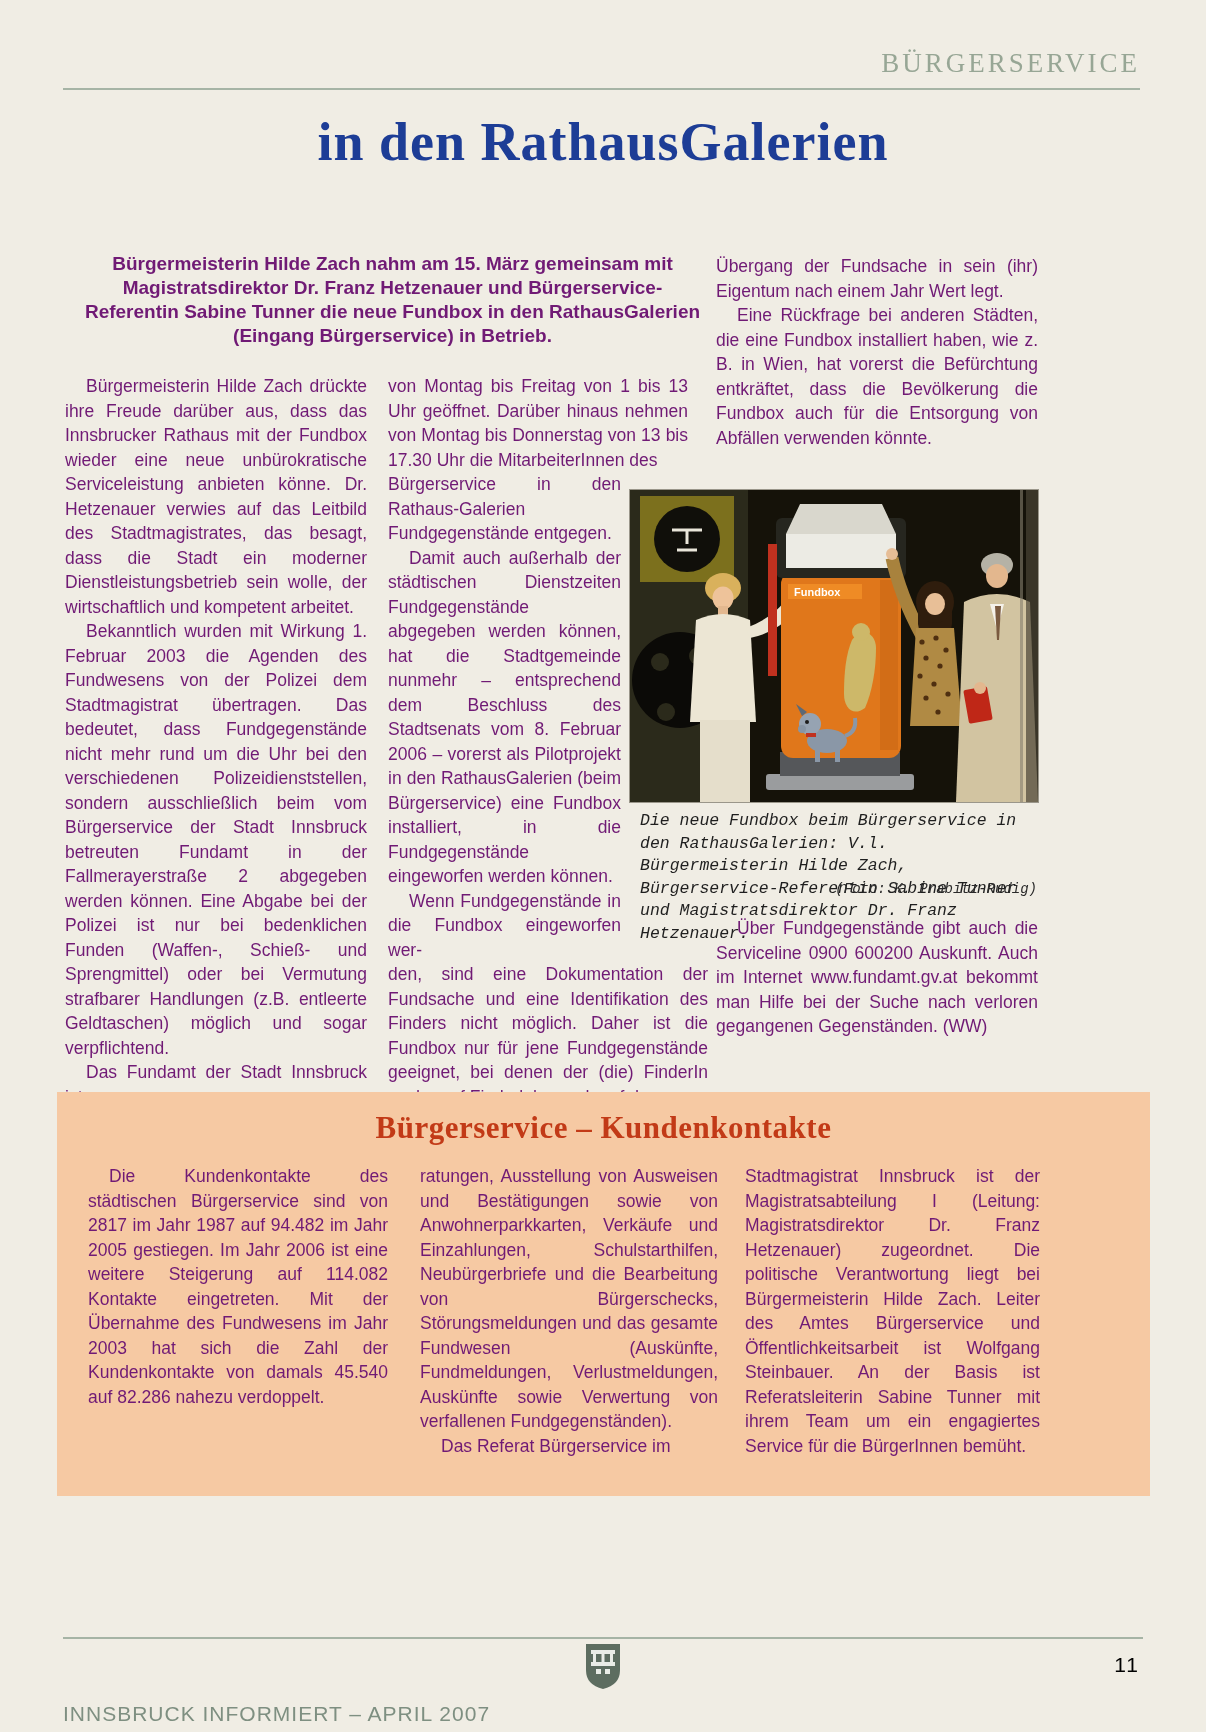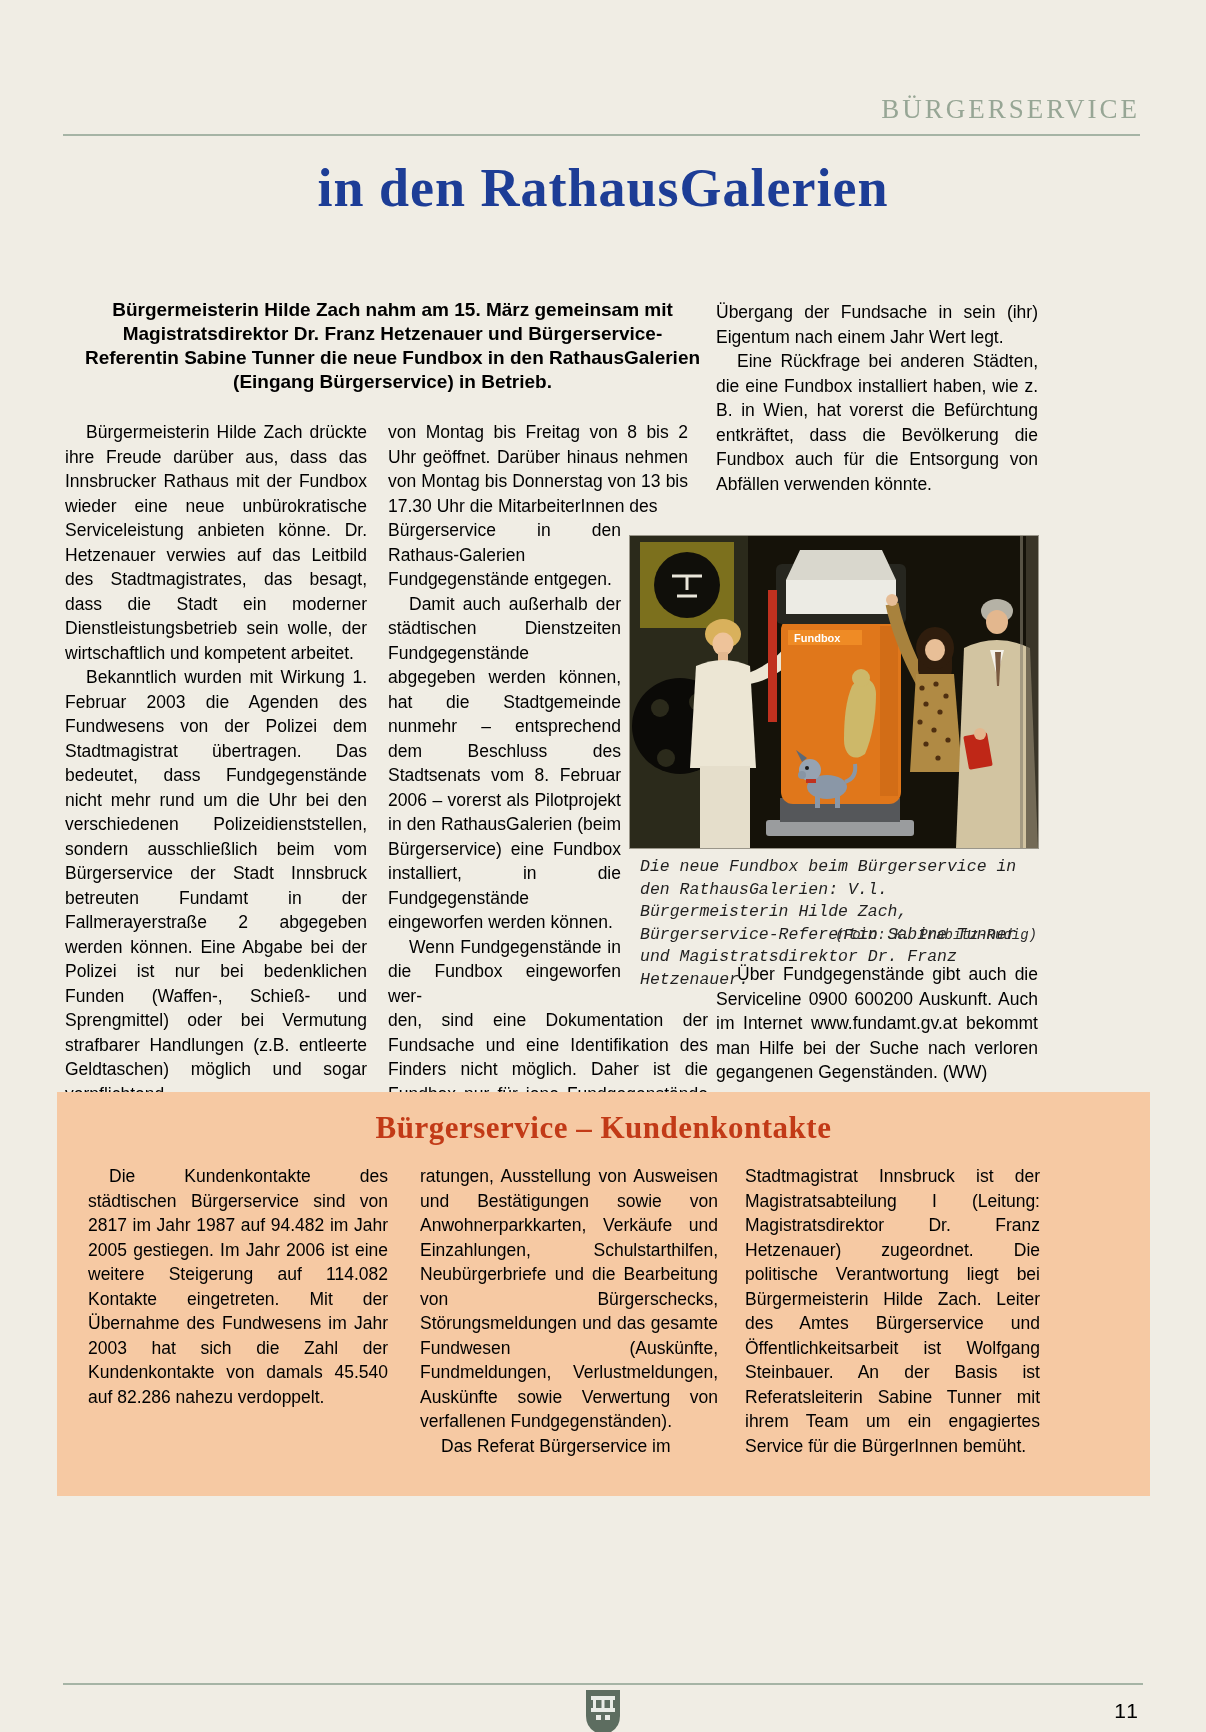--- a/index.html
+++ b/index.html
@@ -2,21 +2,21 @@
 <html lang="de"><head>
 <meta charset="utf-8">
 <style>
   * { margin:0; padding:0; box-sizing:border-box; }
   body {
     width:1206px; height:1732px; position:relative;
     background:#f0ede4; color:#1d1d1b;
     font-family:"Liberation Sans", sans-serif;
     overflow:hidden;
   }
-  .abs { position:absolute;margin-top:46px; }
+  .abs { position:absolute; }
 
   
   #section-header {
     top:48px; right:66px;
     font-family:"Liberation Serif", serif;
     font-size:27px; letter-spacing:3px;
     color:#97a695;
   }
   .rule { height:2px; background:#a6b4a5; }
   #header-rule { left:63px; top:88px; width:1077px; }
@@ -26,25 +26,25 @@
     left:0; top:112px; width:1206px; text-align:center;
     font-family:"Liberation Serif", serif; font-weight:bold;
     font-size:54px; line-height:60px; letter-spacing:1px;
     color:#1d3d96;
   }
 
   
   #article-lead {
     left:80px; top:252px; width:625px; text-align:center;
     font-size:19px; line-height:24px; font-weight:bold;
-    color:#000000;
-  }
-
-  
-  .bt { font-size:17.5px; line-height:24.5px; text-align:justify; color:#000000; hyphens:auto; }
+    color:#701a75;
+  }
+
+  
+  .bt { font-size:17.5px; line-height:24.5px; text-align:justify; color:#701a75; hyphens:auto; }
   .bt p { margin:0; }
   .bt p.ind { text-indent:21px; }
 
   #article-col1 { left:65px;  top:374px; width:302px; }
   #article-col2 { left:388px; top:374px; width:320px; }
   #article-col2 .seg-a { width:300px; }
   #article-col2 .seg-b { width:233px; }
   #article-col2 .seg-c { width:320px; }
   #article-col3-top    { left:716px; top:254px; width:322px; }
   #article-col3-bottom { left:716px; top:916px; width:322px; }
@@ -98,21 +98,21 @@
 <div class="abs" id="article-lead">Bürgermeisterin Hilde Zach nahm am 15. März gemeinsam mit Magistratsdirektor Dr. Franz Hetzenauer und Bürgerservice-Referentin Sabine Tunner die neue Fundbox in den RathausGalerien (Eingang Bürgerservice) in Betrieb.</div>
 
 <div class="abs bt" id="article-col1">
   <p class="ind">Bürgermeisterin Hilde Zach drückte ihre Freude darüber aus, dass das Innsbrucker Rathaus mit der Fundbox wieder eine neue unbürokratische Serviceleistung anbieten könne. Dr. Hetzenauer verwies auf das Leitbild des Stadtmagistrates, das besagt, dass die Stadt ein moderner Dienstleistungsbetrieb sein wolle, der wirtschaftlich und kompetent arbeitet.</p>
   <p class="ind">Bekanntlich wurden mit Wirkung 1. Februar 2003 die Agenden des Fundwesens von der Polizei dem Stadtmagistrat übertragen. Das bedeutet, dass Fundgegenstände nicht mehr rund um die Uhr bei den verschiedenen Polizeidienststellen, sondern ausschließlich beim vom Bürgerservice der Stadt Innsbruck betreuten Fundamt in der Fallmerayerstraße 2 abgegeben werden können. Eine Abgabe bei der Polizei ist nur bei bedenklichen Funden (Waffen-, Schieß- und Sprengmittel) oder bei Vermutung strafbarer Handlungen (z.B. entleerte Geldtaschen) möglich und sogar verpflichtend.</p>
   <p class="ind">Das Fundamt der Stadt Innsbruck ist</p>
 </div>
 
 <div class="abs bt" id="article-col2">
   <div class="seg-a">
-    <p>von Montag bis Freitag von 8 bis 2 Uhr geöffnet. Darüber hinaus nehmen von Montag bis Donnerstag von 13 bis 17.30 Uhr die MitarbeiterInnen des</p>
+    <p>von Montag bis Freitag von 1 bis 13 Uhr geöffnet. Darüber hinaus nehmen von Montag bis Donnerstag von 13 bis 17.30 Uhr die MitarbeiterInnen des</p>
   </div>
   <div class="seg-b">
     <p>Bürgerservice in den Rathaus-Galerien Fundgegenstände entgegen.</p>
     <p class="ind">Damit auch außerhalb der städtischen Dienstzeiten Fundgegenstände abgegeben werden können, hat die Stadtgemeinde nunmehr – entsprechend dem Beschluss des Stadtsenats vom 8. Februar 2006 – vorerst als Pilotprojekt in den RathausGalerien (beim Bürgerservice) eine Fundbox installiert, in die Fundgegenstände eingeworfen werden können.</p>
     <p class="ind">Wenn Fundgegenstände in die Fundbox eingeworfen wer-</p>
   </div>
   <div class="seg-c">
     <p>den, sind eine Dokumentation der Fundsache und eine Identifikation des Finders nicht möglich. Daher ist die Fundbox nur für jene Fundgegenstände geeignet, bei denen der (die) FinderIn weder auf Finderlohn noch auf den</p>
   </div>
 </div>

